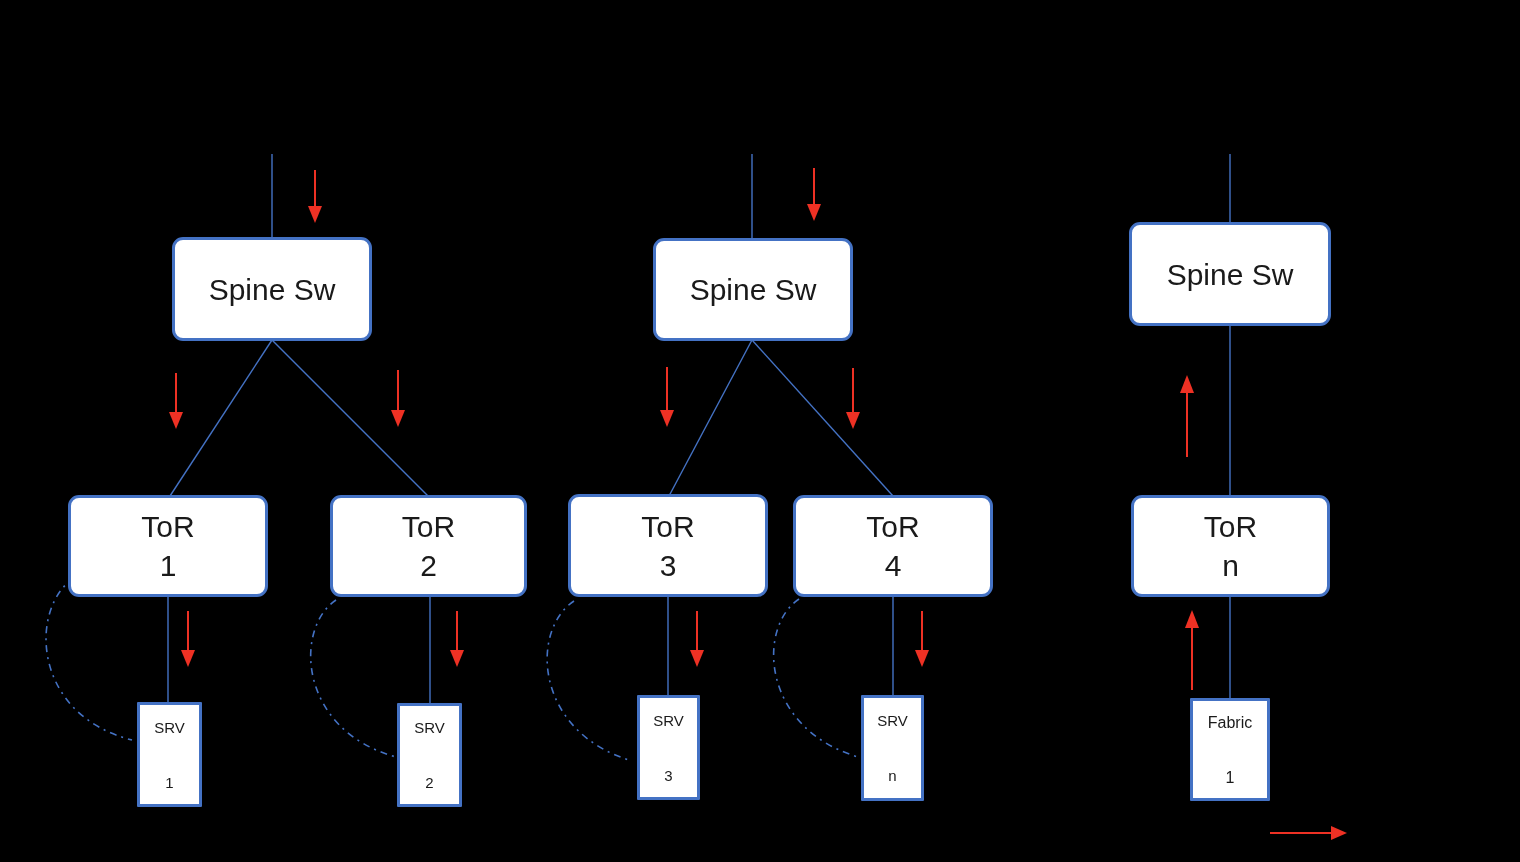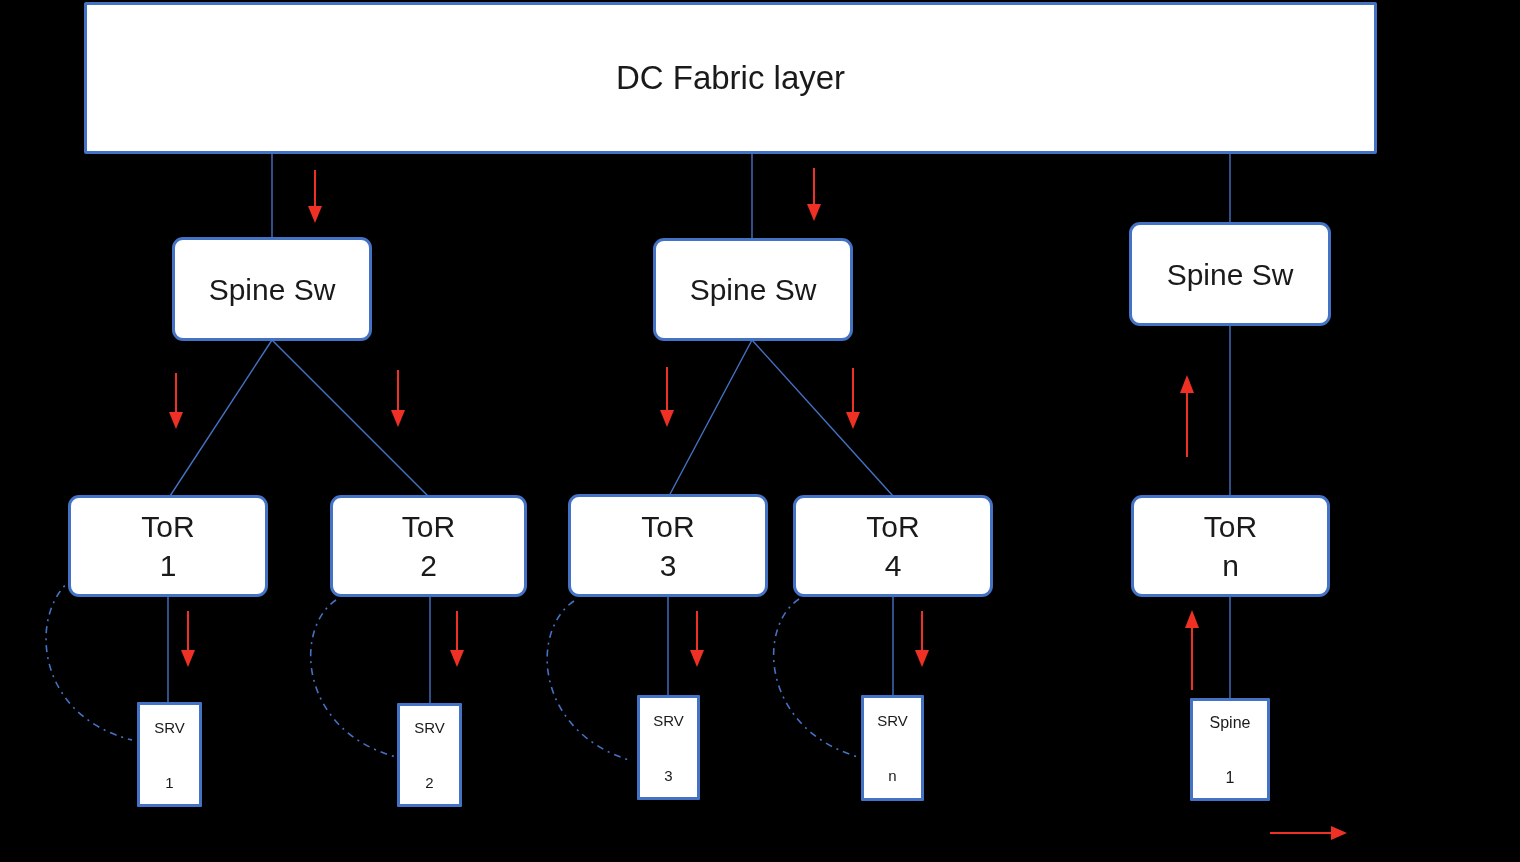--- a/index.html
+++ b/index.html
@@ -163,23 +163,20 @@
       <line class="red-stem" x1="1192" y1="690" x2="1192" y2="627"></line>
       <polygon class="red-head" points="1185,628 1199,628 1192,610"></polygon>
     </g>
 
     <g>
       <line class="red-stem" x1="1270" y1="833" x2="1332" y2="833"></line>
       <polygon class="red-head" points="1331,826 1331,840 1347,833"></polygon>
     </g>
   </svg>
 
-  <div class="box fabric">
-    <span>DC Fabric layer</span>
-  </div>
 
   <div class="box node spine-1">
     <span>Spine Sw</span>
   </div>
   <div class="box node spine-2">
     <span>Spine Sw</span>
   </div>
   <div class="box node spine-3">
     <span>Spine Sw</span>
   </div>
@@ -215,17 +212,17 @@
   </div>
   <div class="box srv srv-3">
     <span>SRV</span>
     <span>3</span>
   </div>
   <div class="box srv srv-n">
     <span>SRV</span>
     <span>n</span>
   </div>
   <div class="box srv client-1">
-    <span>Spine</span>
+    <span>Fabric</span>
     <span>1</span>
   </div>
 
 </div>
 
 </body></html>

